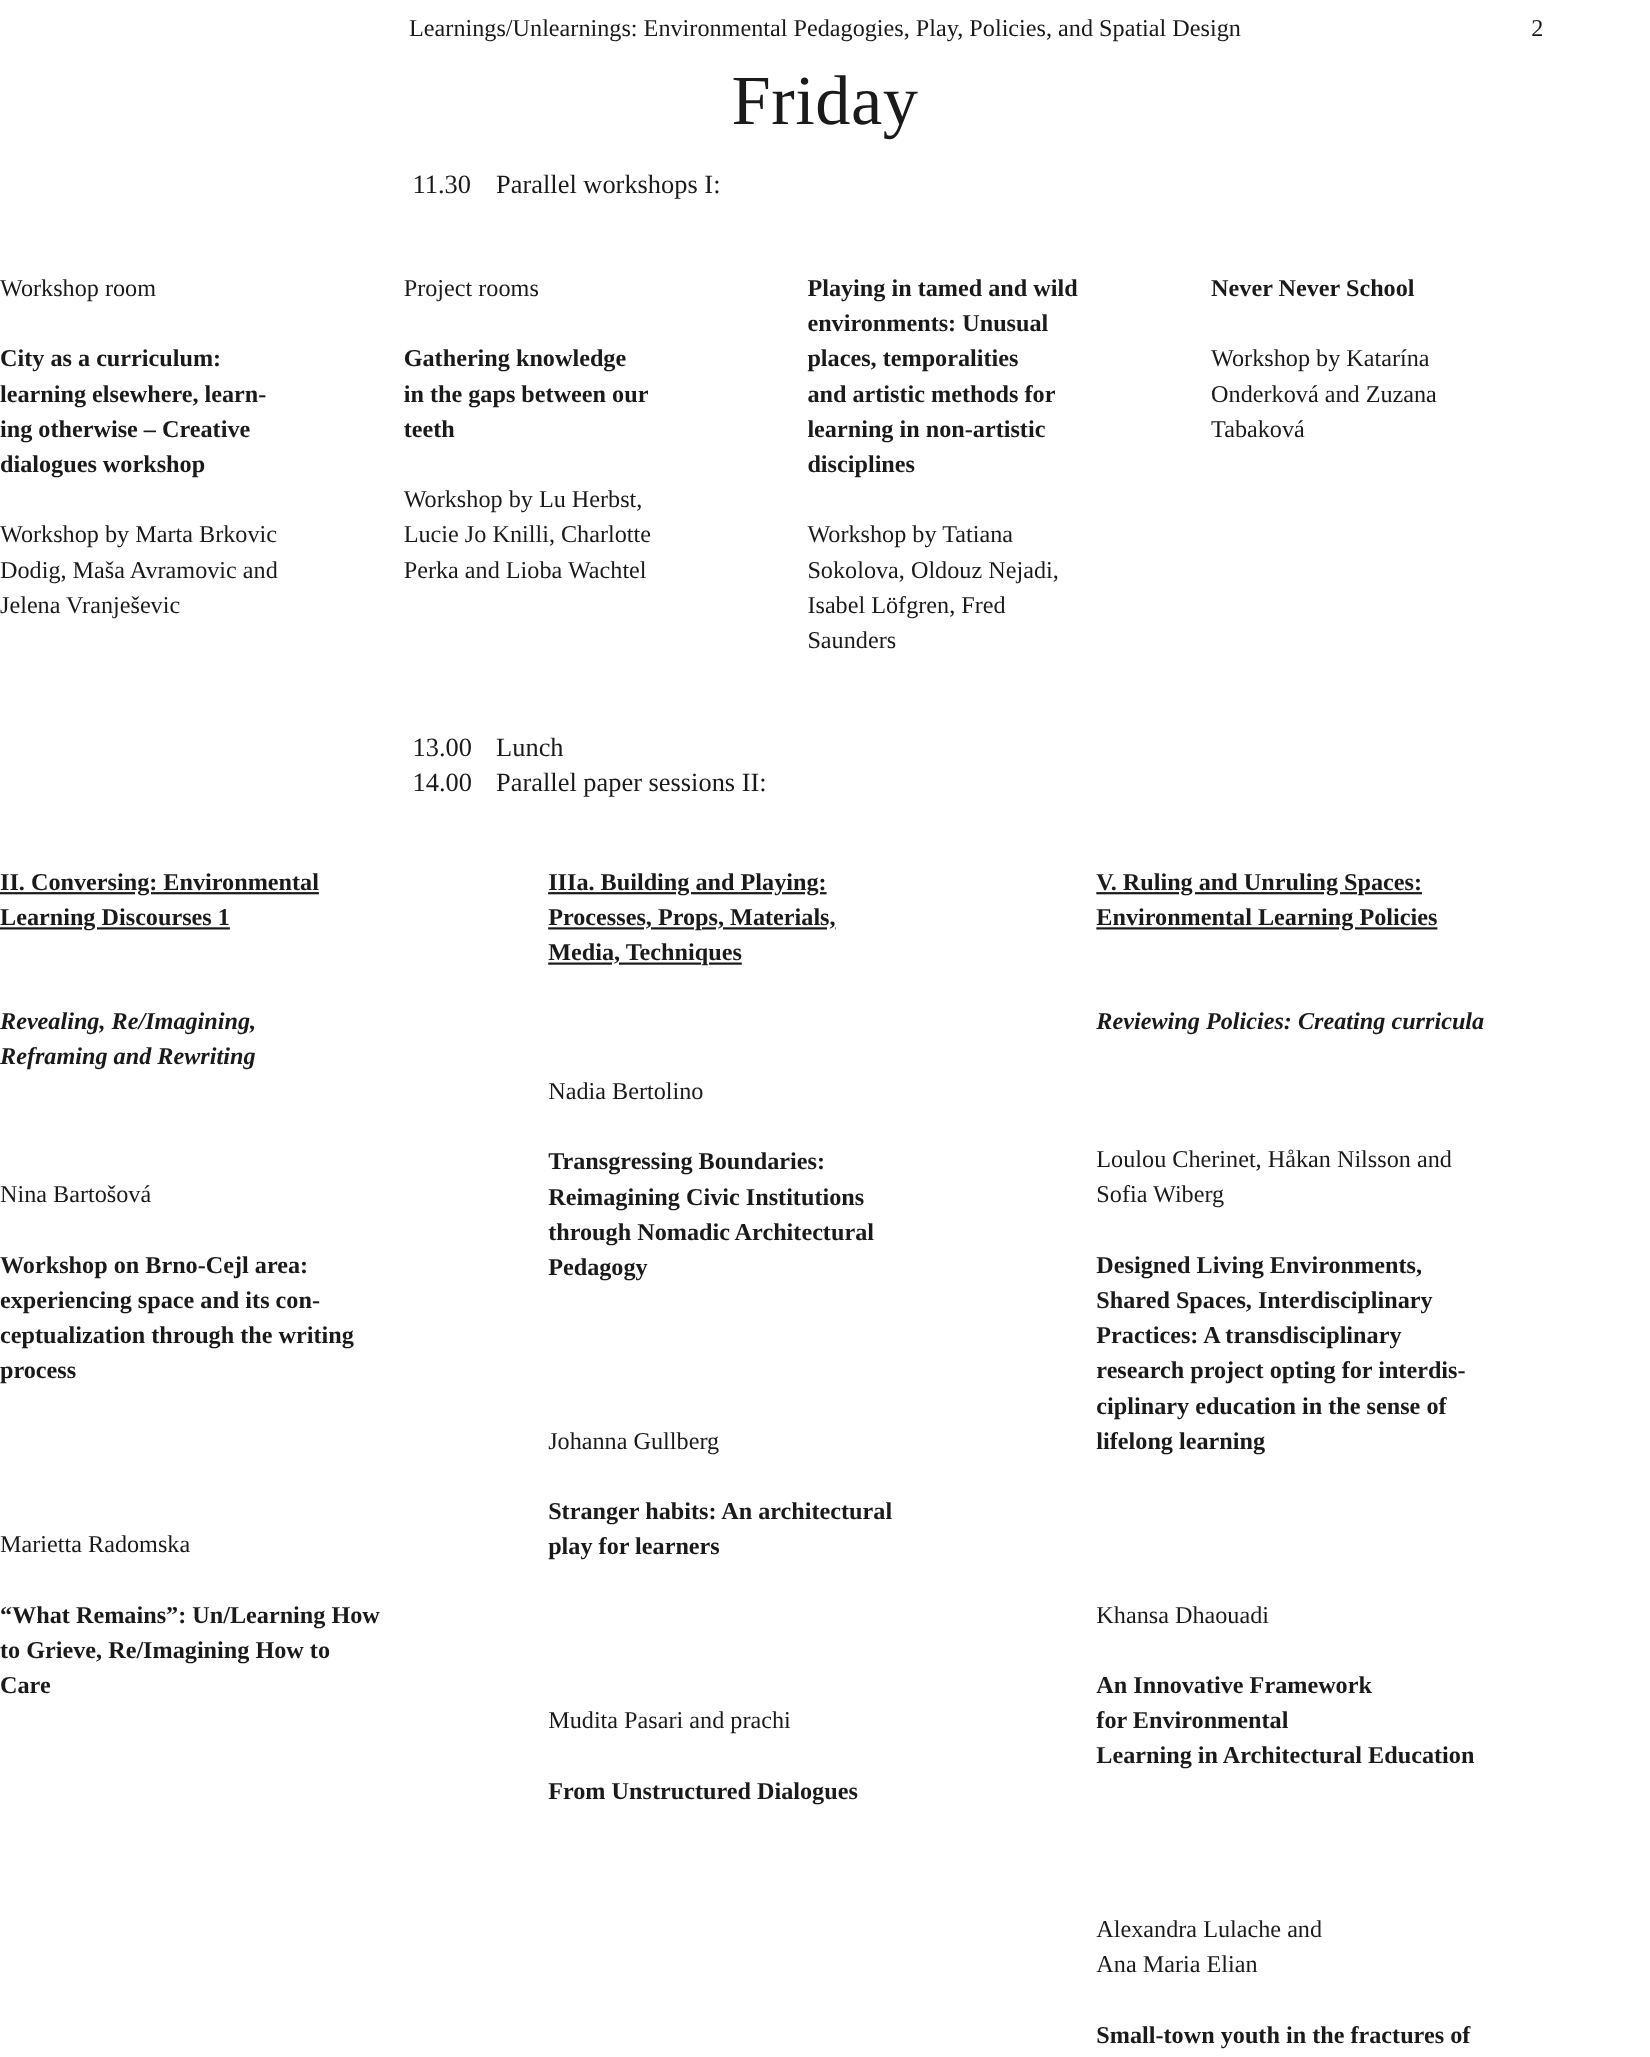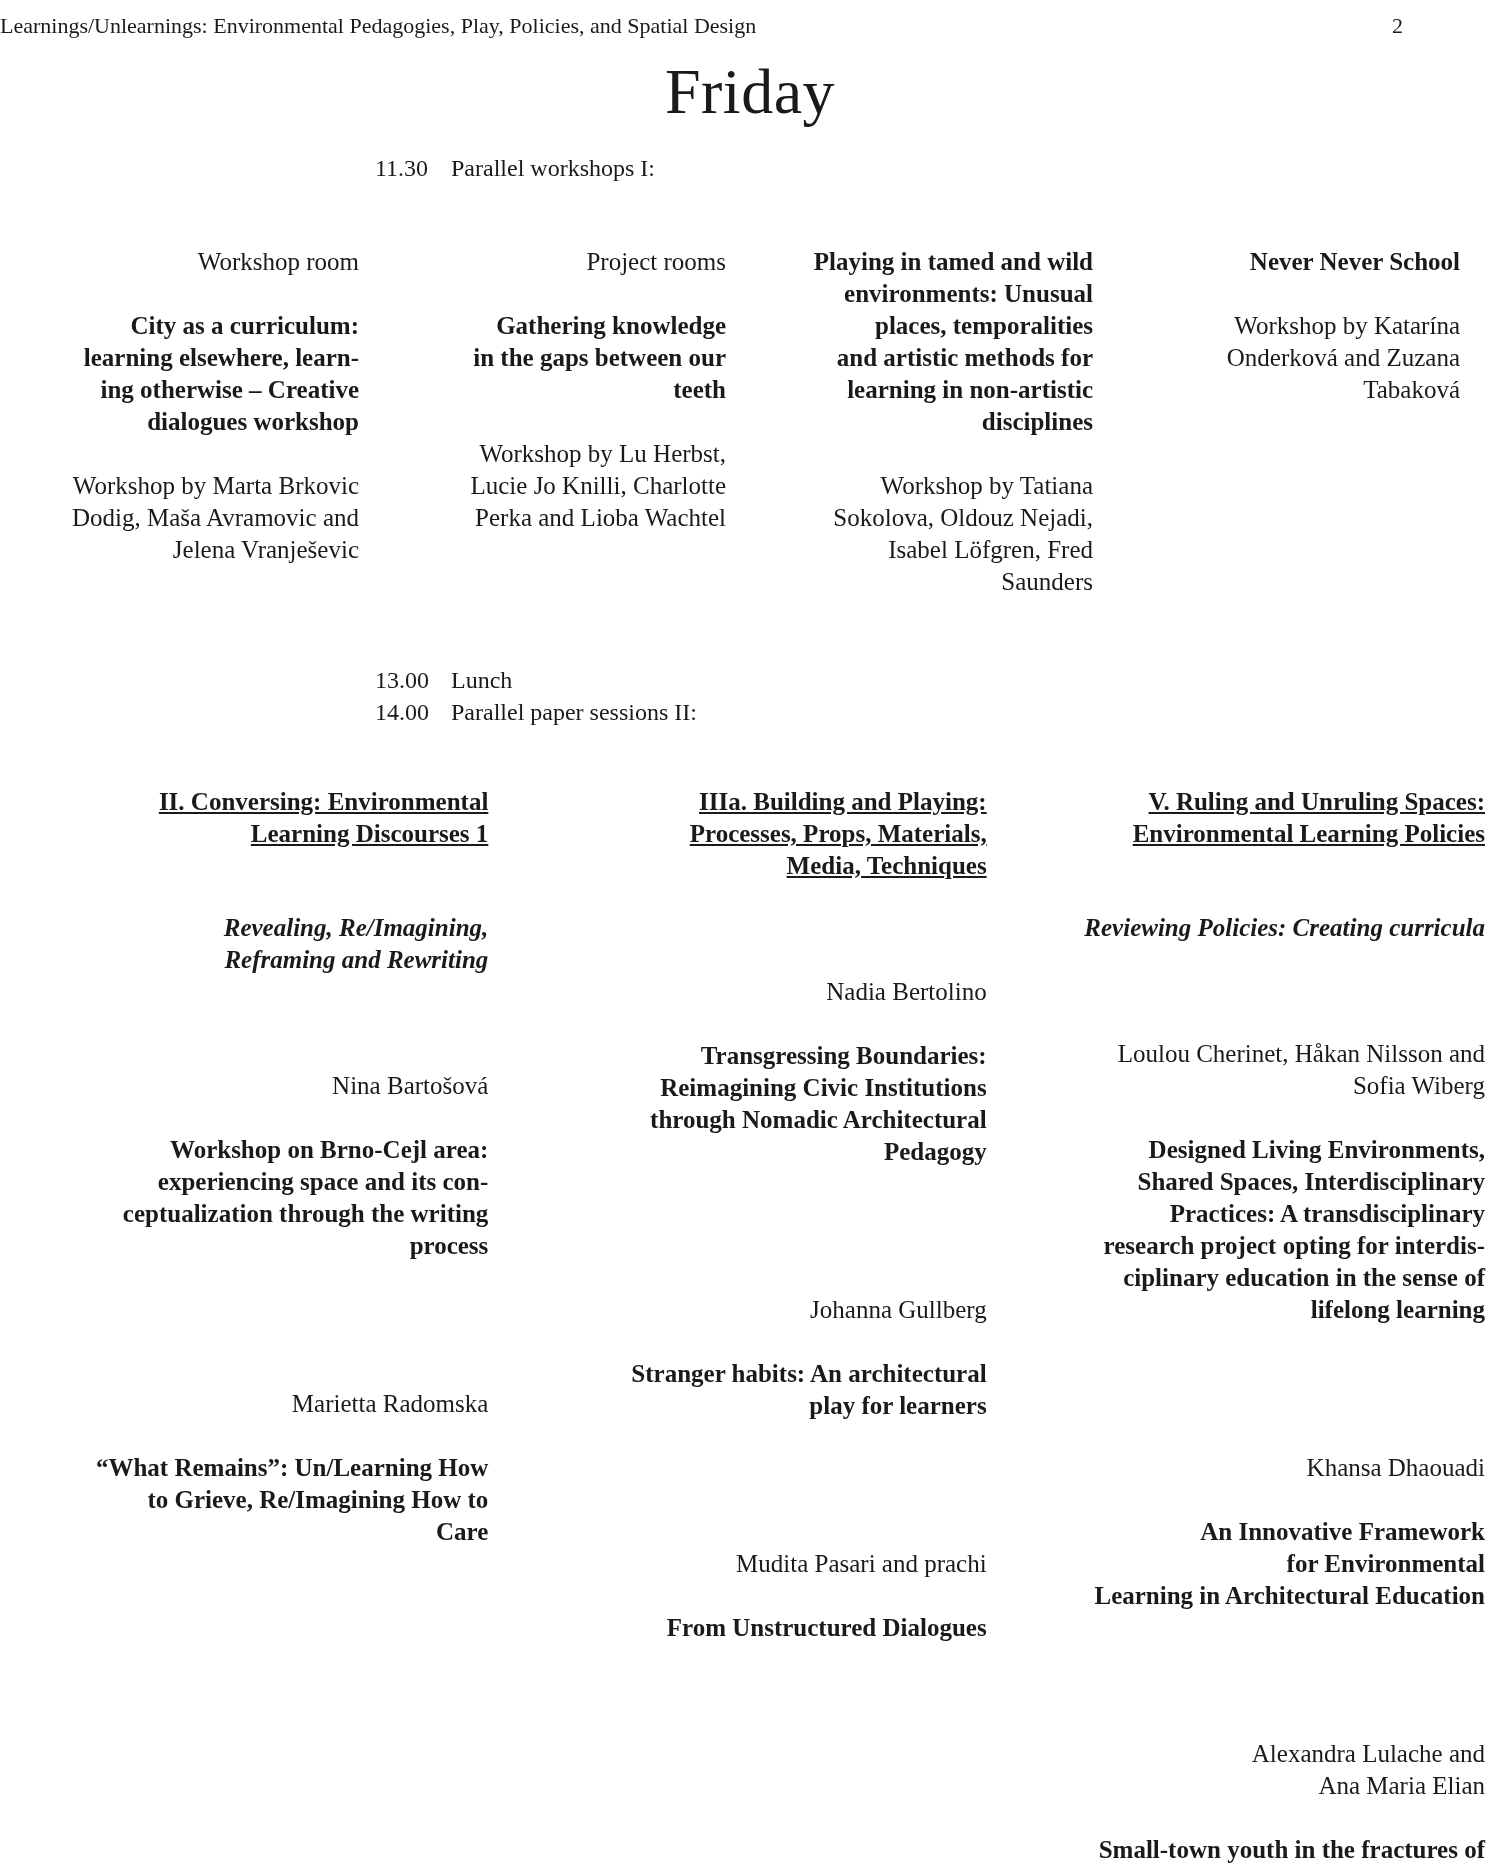--- a/index.html
+++ b/index.html
@@ -7,20 +7,21 @@
   body {
     width: 1500px;
     height: 1870px;
     overflow: hidden;
     font-family: "Liberation Serif", "DejaVu Serif", serif;
     color: #1a1a1a;
   }
   .doc-header {
     position: relative;
     padding-top: 12px;
+    text-align: center;
     font-size: 22px;
     line-height: 28px;
   }
   .page-num {
     position: absolute;
     top: 12px;
     right: 97px;
     font-size: 22px;
   }
   .day-title {
@@ -41,22 +42,22 @@
   .times .row { display: flex; }
   .times .t { width: 58px; margin-right: 18px; }
   .workshops {
     margin-top: 30px;
     width: 1460px;
     display: grid;
     grid-template-columns: repeat(4, 1fr);
     column-gap: 8px;
   }
   .col {
-    text-align: right;
-    font-size: 25px;
+    text-align: left;
+    font-size: 22px;
     line-height: 32px;
     white-space: pre-line;
   }
   .bold { font-weight: bold; }
   .sessions {
     margin-top: 26px;
     width: 1485px;
     display: grid;
     grid-template-columns: repeat(3, 1fr);
     column-gap: 10px;

